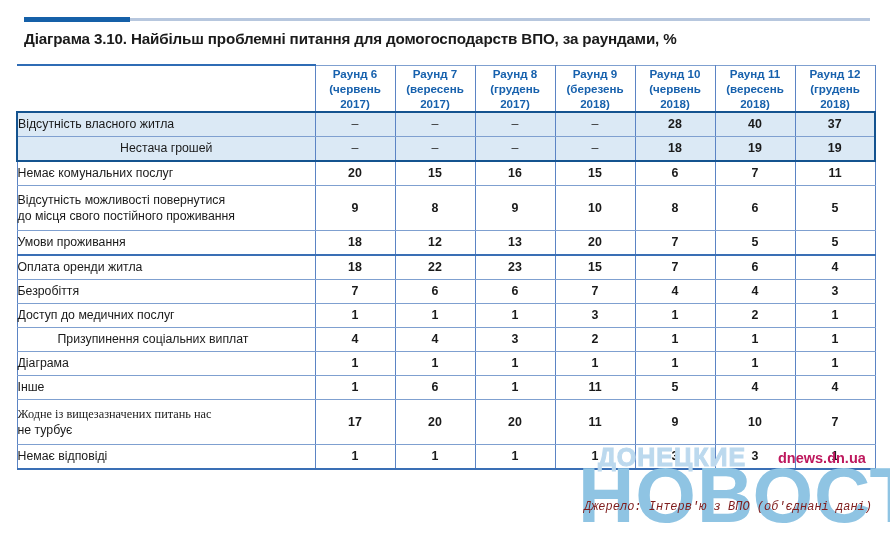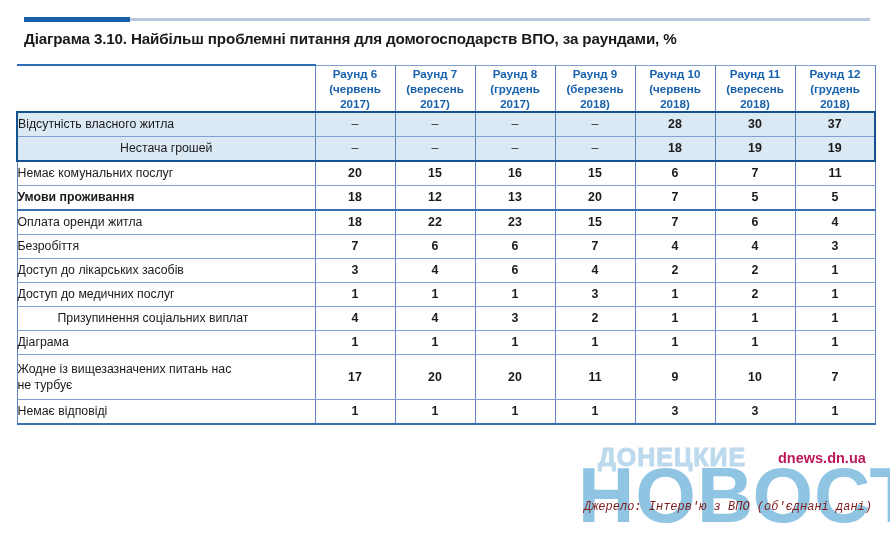--- a/index.html
+++ b/index.html
@@ -250,21 +250,21 @@
       <tbody id="table-body">
           <tr class="hl hl-first">
             <td class="lbl">
               <span style="display: block;">Відсутність власного житла</span>
             </td>
             <td class="num dash">–</td>
             <td class="num dash">–</td>
             <td class="num dash">–</td>
             <td class="num dash">–</td>
             <td class="num">28</td>
-            <td class="num">30</td>
+            <td class="num">40</td>
             <td class="num">37</td>
           </tr>
           <tr class="hl hl-last">
             <td class="lbl">
               <span style="display: block;">Нестача грошей</span>
             </td>
             <td class="num dash">–</td>
             <td class="num dash">–</td>
             <td class="num dash">–</td>
             <td class="num dash">–</td>
@@ -277,23 +277,36 @@
               <span style="display: block;">Немає комунальних послуг</span>
             </td>
             <td class="num">20</td>
             <td class="num">15</td>
             <td class="num">16</td>
             <td class="num">15</td>
             <td class="num">6</td>
             <td class="num">7</td>
             <td class="num">11</td>
           </tr>
-          <tr>
-            <td class="lbl">
-              <span style="display: block; font-weight: bold;">Умови проживання</span>
+          <tr class="two-line tall">
+            <td class="lbl">
+              <span style="display: block;">Відсутність можливості повернутися</span>
+              <span style="display: block;">до місця свого постійного проживання</span>
+            </td>
+            <td class="num">9</td>
+            <td class="num">8</td>
+            <td class="num">9</td>
+            <td class="num">10</td>
+            <td class="num">8</td>
+            <td class="num">6</td>
+            <td class="num">5</td>
+          </tr>
+          <tr>
+            <td class="lbl">
+              <span style="display: block;">Умови проживання</span>
             </td>
             <td class="num">18</td>
             <td class="num">12</td>
             <td class="num">13</td>
             <td class="num">20</td>
             <td class="num">7</td>
             <td class="num">5</td>
             <td class="num">5</td>
           </tr>
           <tr class="thick-top">
@@ -315,32 +328,20 @@
             <td class="num">7</td>
             <td class="num">6</td>
             <td class="num">6</td>
             <td class="num">7</td>
             <td class="num">4</td>
             <td class="num">4</td>
             <td class="num">3</td>
           </tr>
           <tr>
             <td class="lbl">
-              <span style="display: block;">Доступ до лікарських засобів</span>
-            </td>
-            <td class="num">3</td>
-            <td class="num">4</td>
-            <td class="num">6</td>
-            <td class="num">4</td>
-            <td class="num">2</td>
-            <td class="num">2</td>
-            <td class="num">1</td>
-          </tr>
-          <tr>
-            <td class="lbl">
               <span style="display: block;">Доступ до медичних послуг</span>
             </td>
             <td class="num">1</td>
             <td class="num">1</td>
             <td class="num">1</td>
             <td class="num">3</td>
             <td class="num">1</td>
             <td class="num">2</td>
             <td class="num">1</td>
           </tr>
@@ -361,23 +362,35 @@
               <span style="display: block;">Діаграма</span>
             </td>
             <td class="num">1</td>
             <td class="num">1</td>
             <td class="num">1</td>
             <td class="num">1</td>
             <td class="num">1</td>
             <td class="num">1</td>
             <td class="num">1</td>
           </tr>
+          <tr>
+            <td class="lbl">
+              <span style="display: block;">Інше</span>
+            </td>
+            <td class="num">1</td>
+            <td class="num">6</td>
+            <td class="num">1</td>
+            <td class="num">11</td>
+            <td class="num">5</td>
+            <td class="num">4</td>
+            <td class="num">4</td>
+          </tr>
           <tr class="two-line tall">
             <td class="lbl">
-              <span style="display: block;">Жодне із вищезазначених питань нас</span>
+              <span style="display: block; font-family: Liberation Serif, serif;">Жодне із вищезазначених питань нас</span>
               <span style="display: block;">не турбує</span>
             </td>
             <td class="num">17</td>
             <td class="num">20</td>
             <td class="num">20</td>
             <td class="num">11</td>
             <td class="num">9</td>
             <td class="num">10</td>
             <td class="num">7</td>
           </tr>

